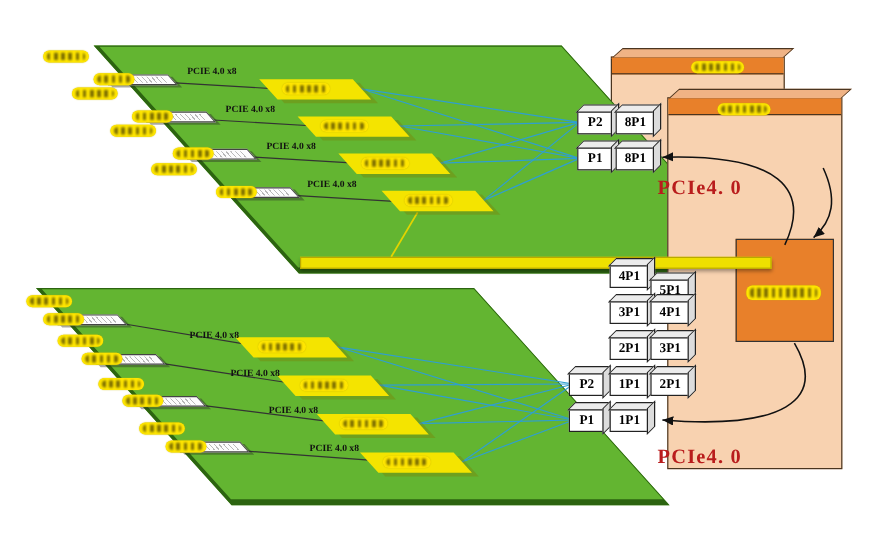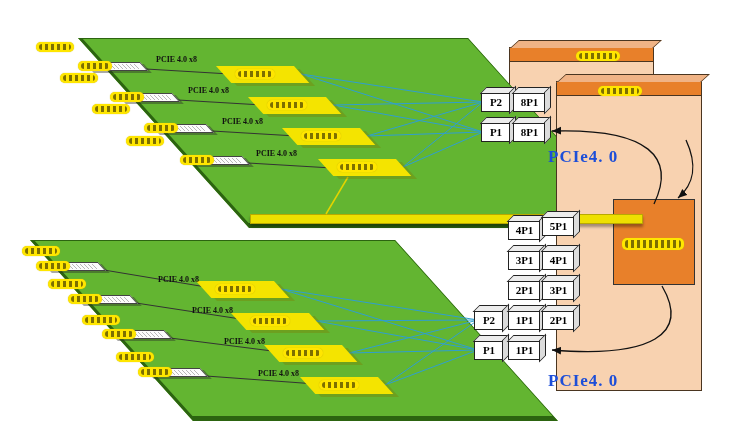--- a/index.html
+++ b/index.html
@@ -51,21 +51,21 @@
 
   
   .box{position:absolute;width:30px;height:20px;background:#fff;border:1px solid #222;z-index:8;
        display:flex;align-items:center;justify-content:center;
        font:bold 11px "Liberation Serif",serif;color:#000}
   .box::before{content:"";position:absolute;left:1px;right:-3px;top:-6px;height:5px;background:#ececec;
        border:1px solid #222;transform:skewX(-45deg)}
   .box::after{content:"";position:absolute;top:-4px;height:20px;right:-6px;width:5px;background:#dcdcdc;
        border:1px solid #222;transform:skewY(-45deg)}
 
-  .caption{position:absolute;font:bold 17px "Liberation Serif",serif;letter-spacing:1px;color:#1d4ed8;
+  .caption{position:absolute;font:bold 17px "Liberation Serif",serif;letter-spacing:1px;color:#b91c1c;
            z-index:8;white-space:nowrap}
 
   .wires{position:absolute;left:0;top:0;z-index:4;pointer-events:none}
 </style>
 </head>
 <body>
 
 <div class="canvas">
 
   <div class="panel" id="panel-back">
@@ -188,21 +188,21 @@
   <div class="blob" style="left:283px;top:348px;width:40px"></div>
   <div class="blob" style="left:319px;top:380px;width:40px"></div>
 
   <div class="box" style="left:481px;top:92px">P2</div>
   <div class="box" style="left:513px;top:92px;width:33px">8P1</div>
   <div class="box" style="left:481px;top:122px">P1</div>
   <div class="box" style="left:513px;top:122px;width:33px">8P1</div>
   <div class="caption" style="left:548px;top:147px">PCIe4. 0</div>
 
   <div class="box" style="left:508px;top:220px;width:33px">4P1</div>
-  <div class="box" style="left:542px;top:216px;width:33px">5P1</div>
+  <div class="box" style="left:542px;top:232px;width:33px">5P1</div>
   <div class="box" style="left:508px;top:250px;width:33px">3P1</div>
   <div class="box" style="left:542px;top:250px;width:33px">4P1</div>
   <div class="box" style="left:508px;top:280px;width:33px">2P1</div>
   <div class="box" style="left:542px;top:280px;width:33px">3P1</div>
   <div class="box" style="left:474px;top:310px">P2</div>
   <div class="box" style="left:508px;top:310px;width:33px">1P1</div>
   <div class="box" style="left:542px;top:310px;width:33px">2P1</div>
   <div class="box" style="left:474px;top:340px">P1</div>
   <div class="box" style="left:508px;top:340px;width:33px">1P1</div>
   <div class="caption" style="left:548px;top:371px">PCIe4. 0</div>

